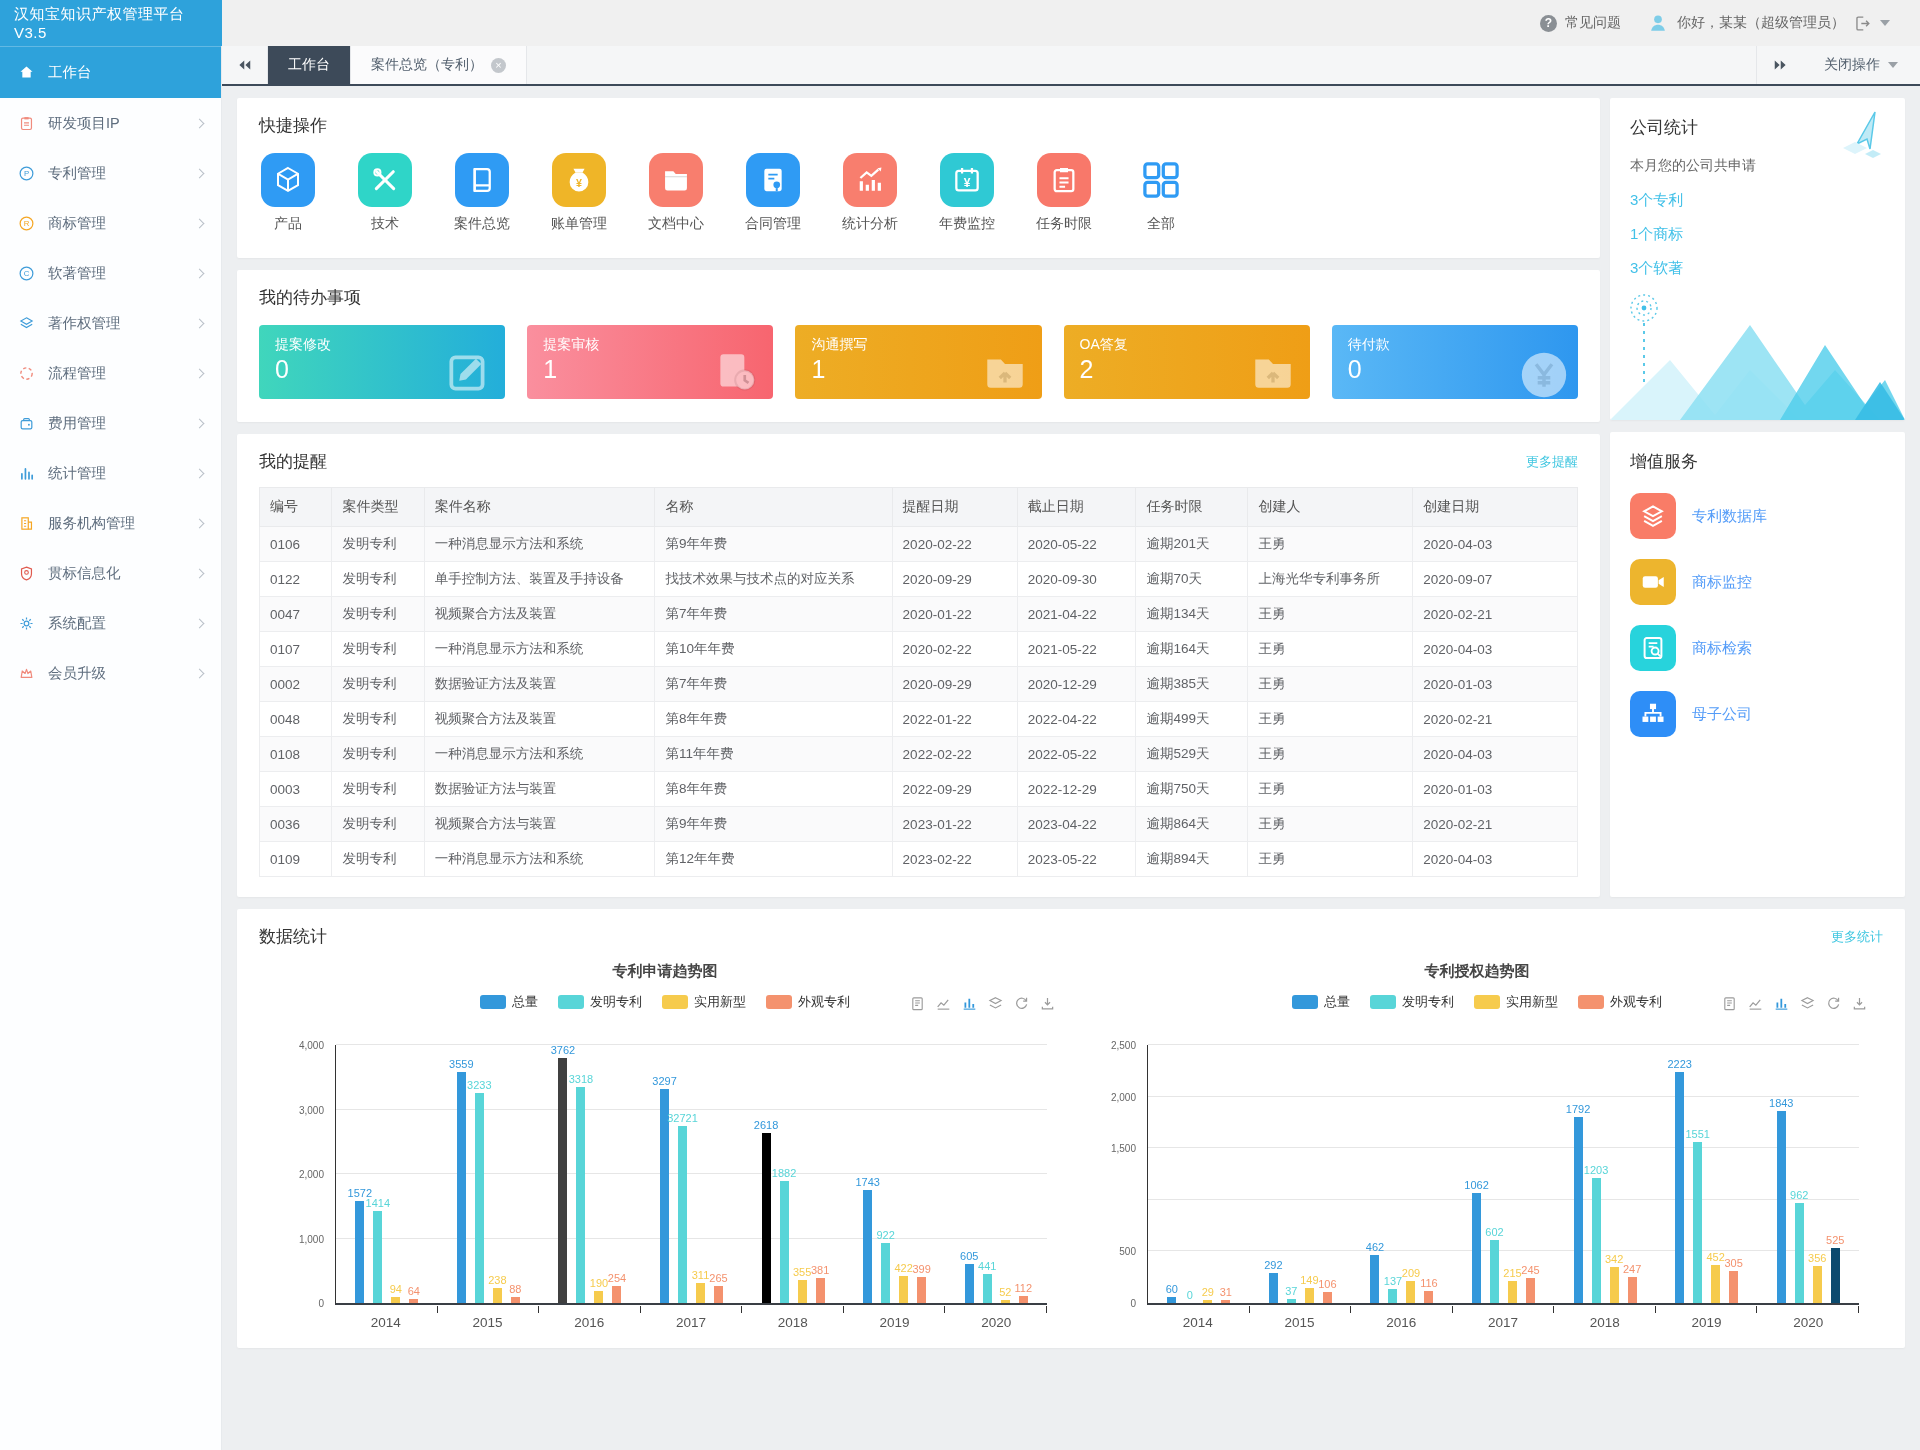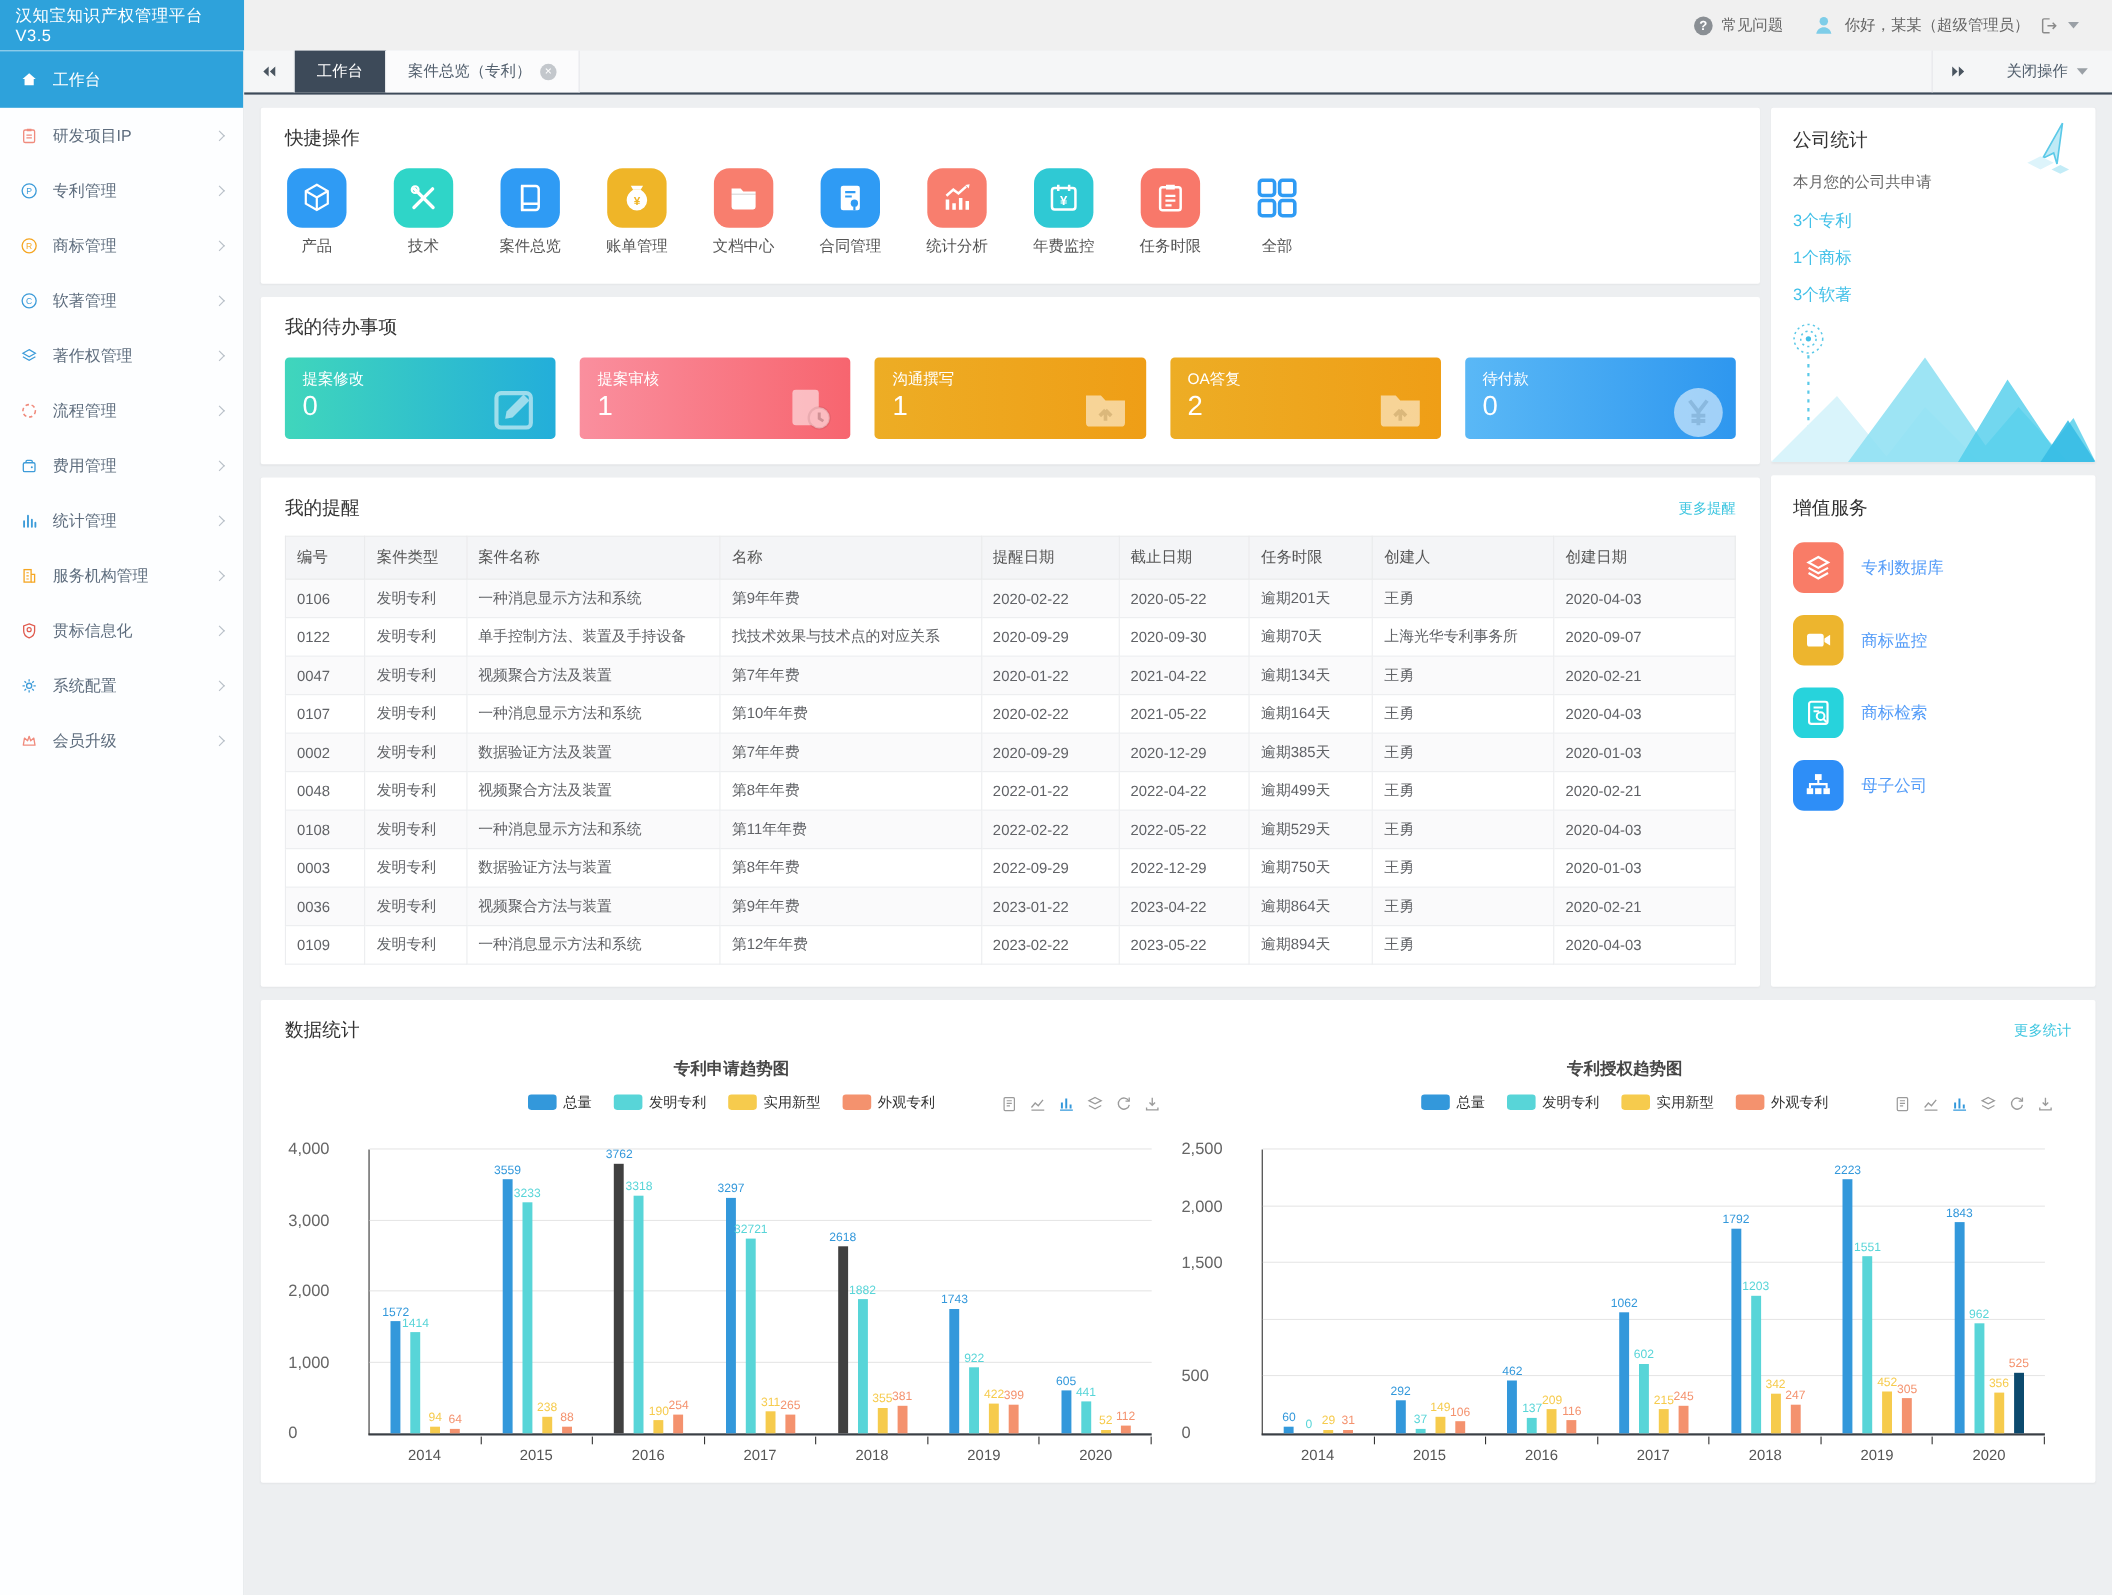--- a/index.html
+++ b/index.html
@@ -105,21 +105,21 @@
   .c-head { position:relative; margin-top:12px; height:26px; }
   .c-legend { display:flex; justify-content:center; align-items:center; gap:20px; font-size:13px; color:#333; }
   .c-leg-item { display:flex; align-items:center; gap:6px; cursor:pointer; }
   .c-swatch { width:26px; height:14px; border-radius:3px; }
   .c-toolbox { position:absolute; right:6px; top:3px; display:flex; gap:11px; }
   .c-tool { color:#9B9B9B; cursor:pointer; }
   .c-tool.on { color:#3398DB; }
   .c-plot { position:relative; margin:26px 14px 0 66px; height:260px;
     border-left:1px solid #333; border-bottom:2px solid #3a3f45; }
   .gridline { position:absolute; left:0; right:0; height:1px; background:#E6E6E6; }
-  .ylab { position:absolute; left:-74px; width:62px; font-size:15px;
+  .ylab { position:absolute; left:-74px; width:62px; text-align:right; font-size:10px;
     color:#666; transform:translateY(50%); }
   .cgroups { position:absolute; left:0; right:0; top:0; bottom:0; display:flex; }
   .cgroup { flex:1; display:flex; align-items:flex-end; justify-content:center; gap:9px; position:relative; }
   .cgroup::after { content:''; position:absolute; right:0; bottom:-10px; width:1px; height:7px; background:#333; }
   .cbar { width:9px; position:relative; }
   .cbar-label { position:absolute; bottom:100%; left:50%; transform:translateX(-50%);
     font-size:11px; white-space:nowrap; margin-bottom:2px; }
   .xlabels { display:flex; margin:10px 14px 0 66px; }
   .xlabels span { flex:1; text-align:center; font-size:13.5px; color:#555; }
 </style>
@@ -832,21 +832,21 @@
                       <span class="cbar-label" style="color: rgb(88, 213, 216);">32721</span>
                     </div>
                     <div class="cbar" style="height: 20px; background: rgb(246, 203, 77);">
                       <span class="cbar-label" style="color: rgb(246, 203, 77);">311</span>
                     </div>
                     <div class="cbar" style="height: 17px; background: rgb(244, 146, 110);">
                       <span class="cbar-label" style="color: rgb(244, 146, 110);">265</span>
                     </div>
                   </div>
                   <div class="cgroup">
-                    <div class="cbar" style="height: 170px; background: #404040;">
+                    <div class="cbar" style="height: 170px; background: #000000;">
                       <span class="cbar-label" style="color: rgb(51, 152, 219);">2618</span>
                     </div>
                     <div class="cbar" style="height: 122px; background: rgb(88, 213, 216);">
                       <span class="cbar-label" style="color: rgb(88, 213, 216);">1882</span>
                     </div>
                     <div class="cbar" style="height: 23px; background: rgb(246, 203, 77);">
                       <span class="cbar-label" style="color: rgb(246, 203, 77);">355</span>
                     </div>
                     <div class="cbar" style="height: 25px; background: rgb(244, 146, 110);">
                       <span class="cbar-label" style="color: rgb(244, 146, 110);">381</span>

